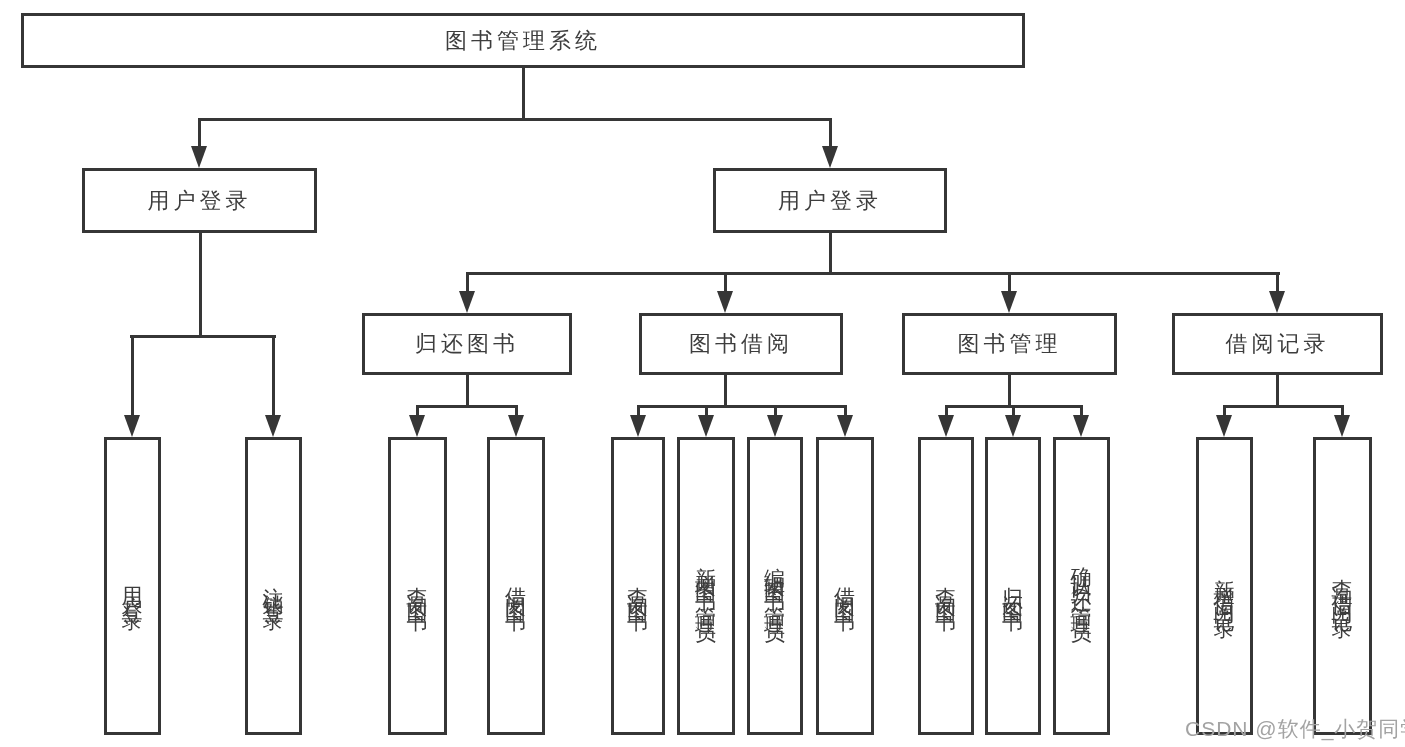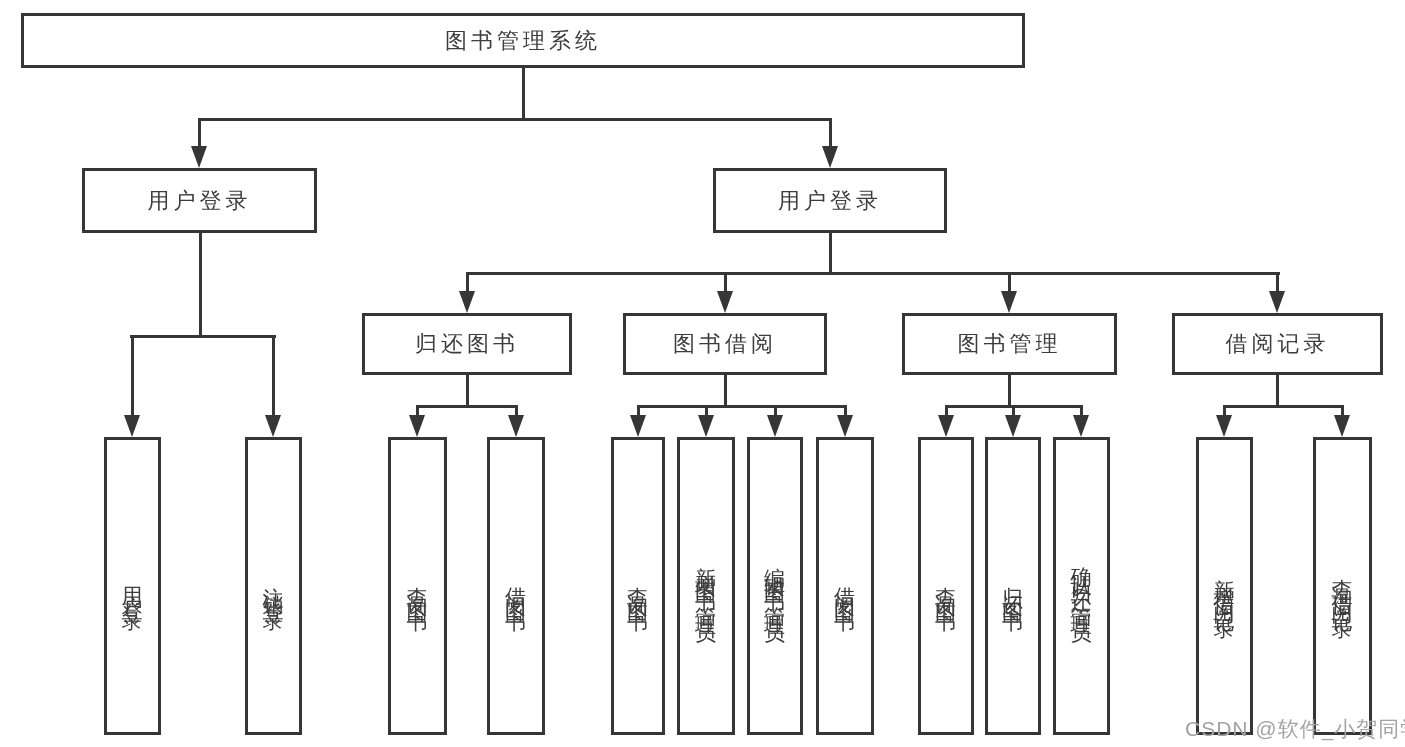--- a/index.html
+++ b/index.html
@@ -66,21 +66,21 @@
   <div class="box h" style="left:82px;top:168px;width:235px;height:65px">
     <span class="lbl">用户登录</span>
   </div>
   <div class="box h" style="left:713px;top:168px;width:234px;height:65px">
     <span class="lbl">用户登录</span>
   </div>
 
   <div class="box h" style="left:362px;top:313px;width:210px;height:62px">
     <span class="lbl">归还图书</span>
   </div>
-  <div class="box h" style="left:623px;top:313px;width:204px;height:62px">
+  <div class="box h" style="left:639px;top:313px;width:204px;height:62px">
     <span class="lbl">图书借阅</span>
   </div>
   <div class="box h" style="left:902px;top:313px;width:215px;height:62px">
     <span class="lbl">图书管理</span>
   </div>
   <div class="box h" style="left:1172px;top:313px;width:211px;height:62px">
     <span class="lbl">借阅记录</span>
   </div>
 
   <div class="box v" style="left:104px;top:437px;width:57px;height:298px">

